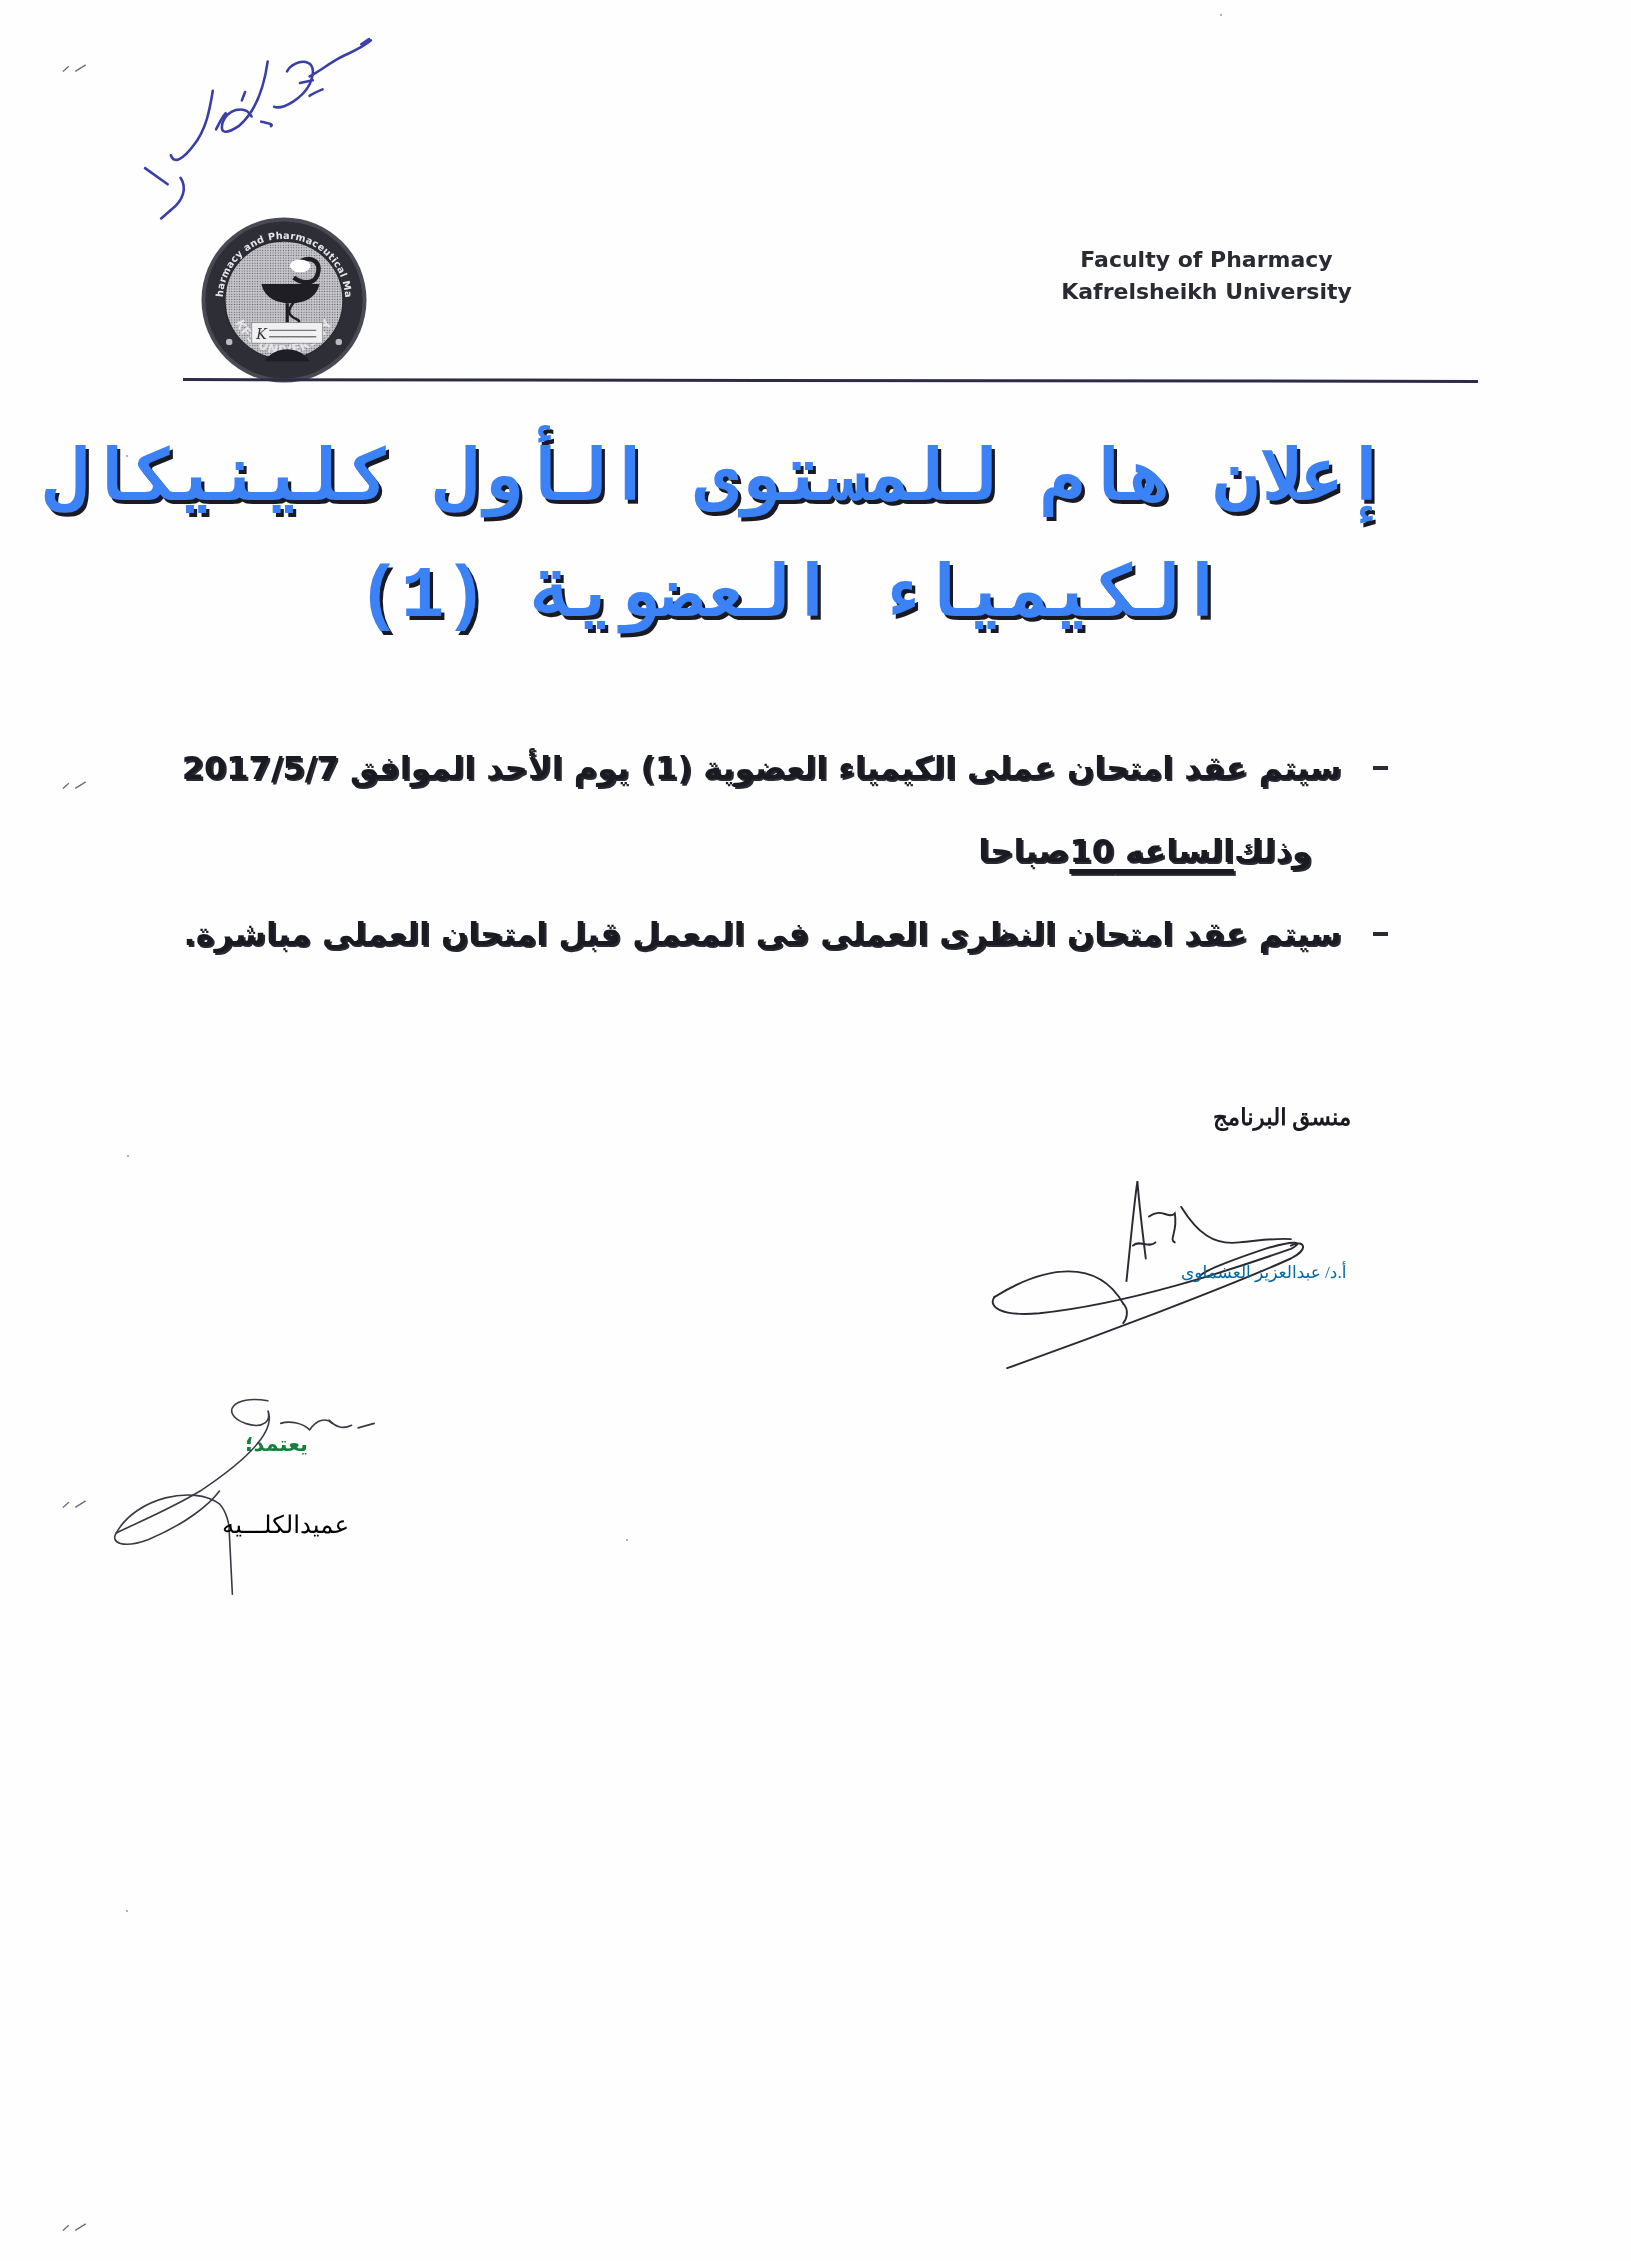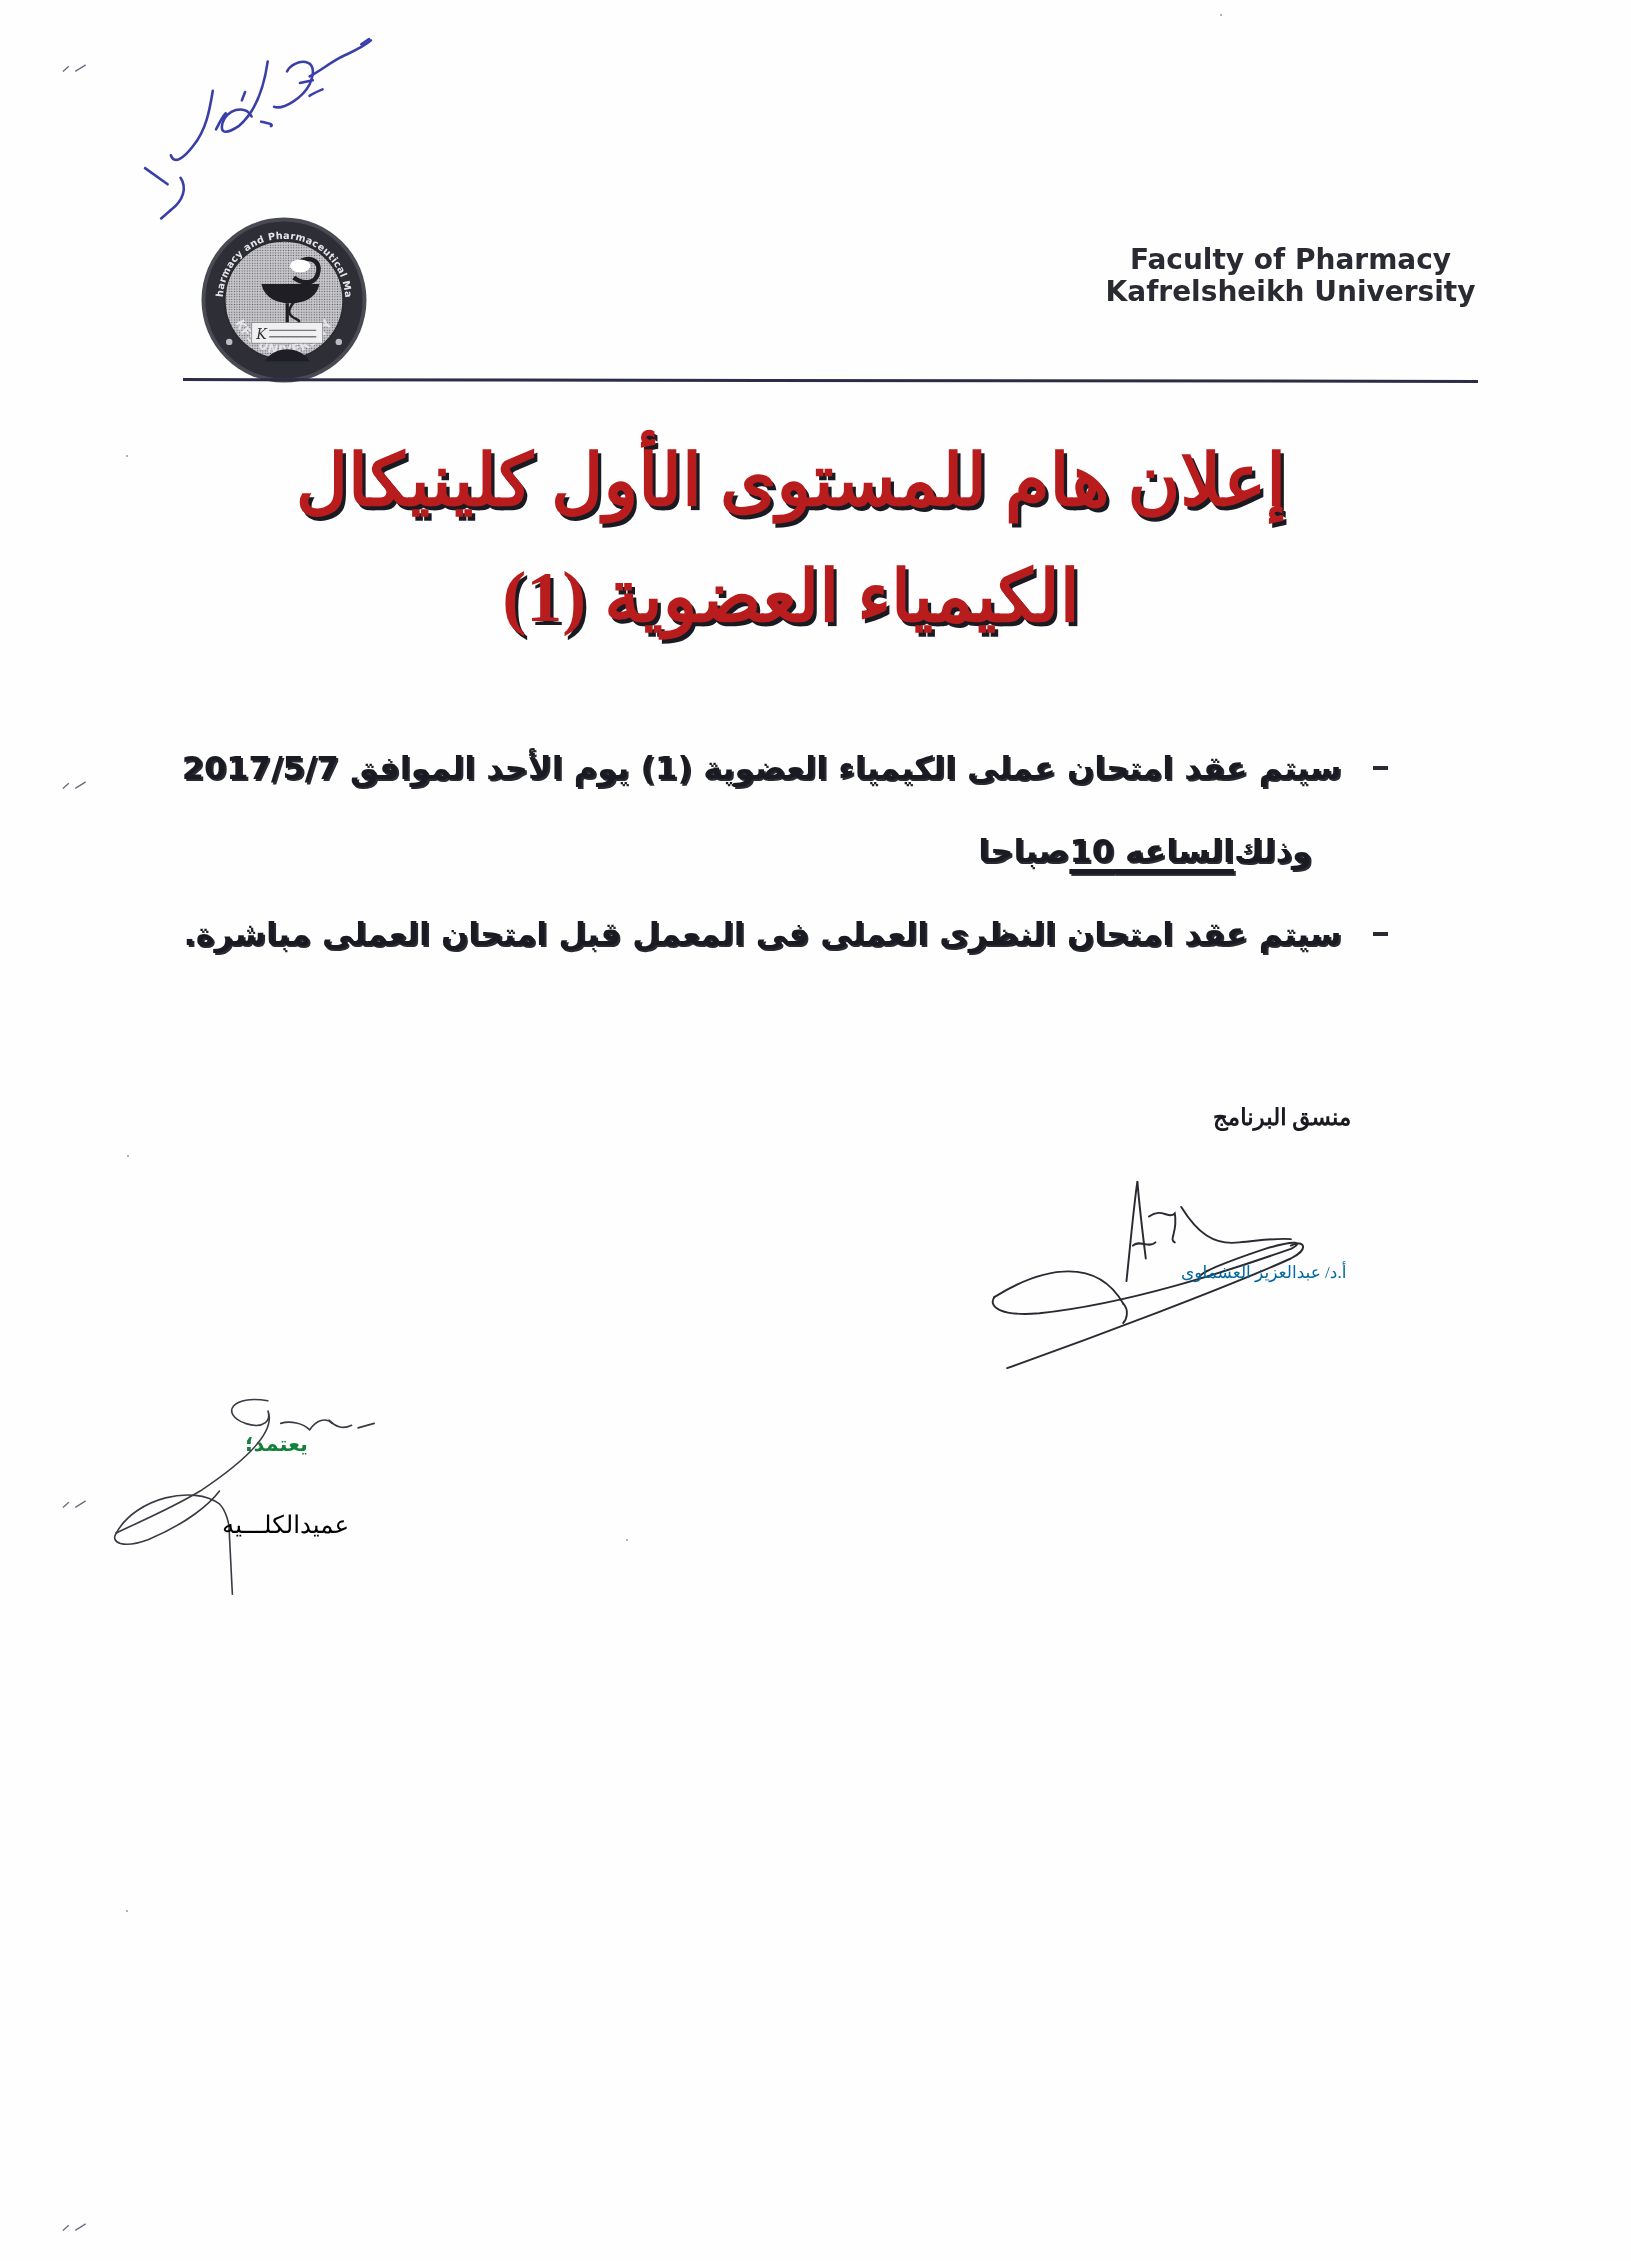--- a/index.html
+++ b/index.html
@@ -40,27 +40,27 @@
     .seal {
       position: absolute;
       left: 197px;
       top: 213px;
       width: 174px;
       height: 174px;
     }
     
     .header-text {
       position: absolute;
-      left: 1016px;
+      left: 932px;
       top: 244px;
       width: 549px;
       text-align: center;
       font-family: "DejaVu Sans", sans-serif;
       font-weight: bold;
-      font-size: 28px;
+      font-size: 22px;
       line-height: 32px;
       color: #2a2a33;
     }
     .header-text div { white-space: nowrap; }
     .header-rule {
       position: absolute;
       left: 183px;
       top: 379px;
       width: 1295px;
       height: 2.6px;
@@ -68,25 +68,25 @@
       transform: rotate(0.08deg);
     }
     
     .title {
       position: absolute;
       left: 194px;
       top: 423px;
       width: 1194px;
       text-align: center;
       direction: rtl;
-      font-family: Liberation Serif, serif;
+      font-family: Liberation Mono, monospace;
       font-weight: bold;
       font-size: 72px;
       line-height: 116px;
-      color: #b91c1c;
+      color: #3b82f6;
       text-shadow: 3.2px 3.9px 0 #1a1a22;
       letter-spacing: -0.6px;
     }
     .title div { white-space: nowrap; }
     
     .body {
       position: absolute;
       left: 226px;
       top: 749px;
       width: 1162px;

